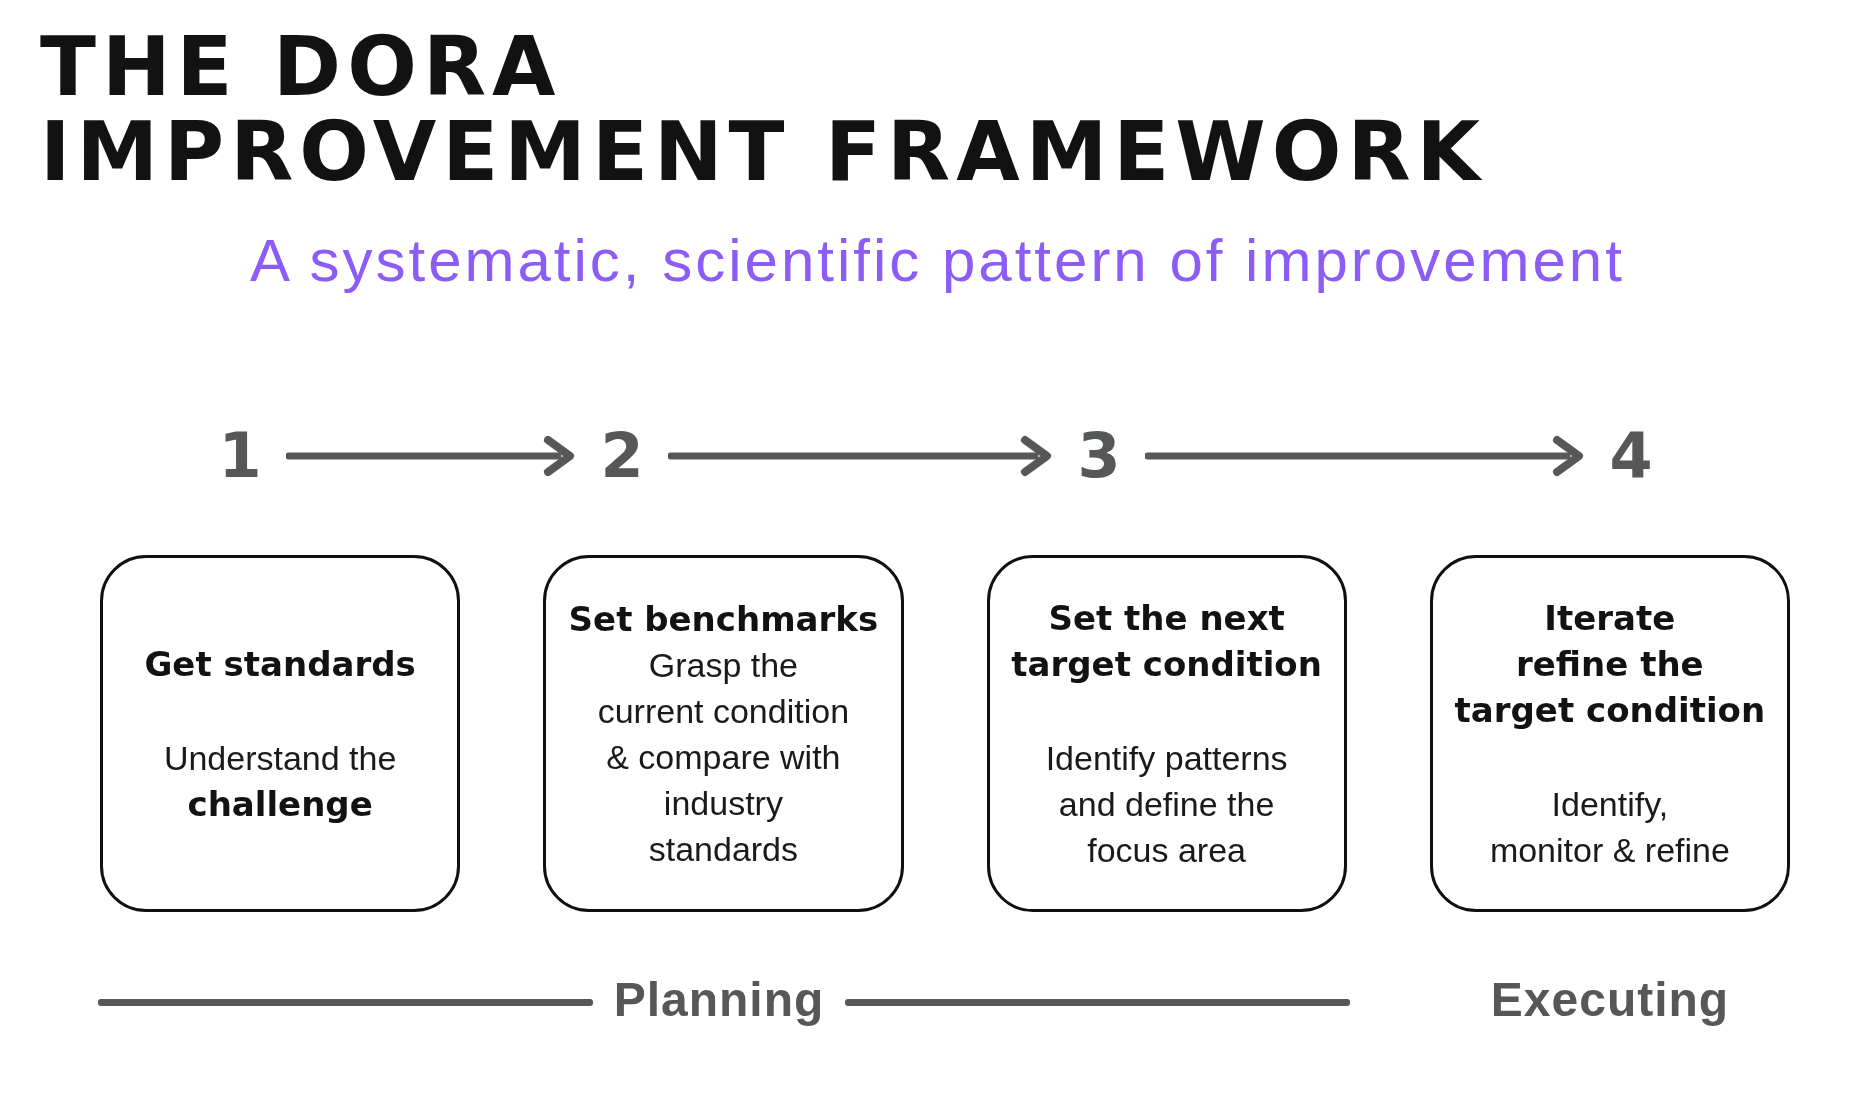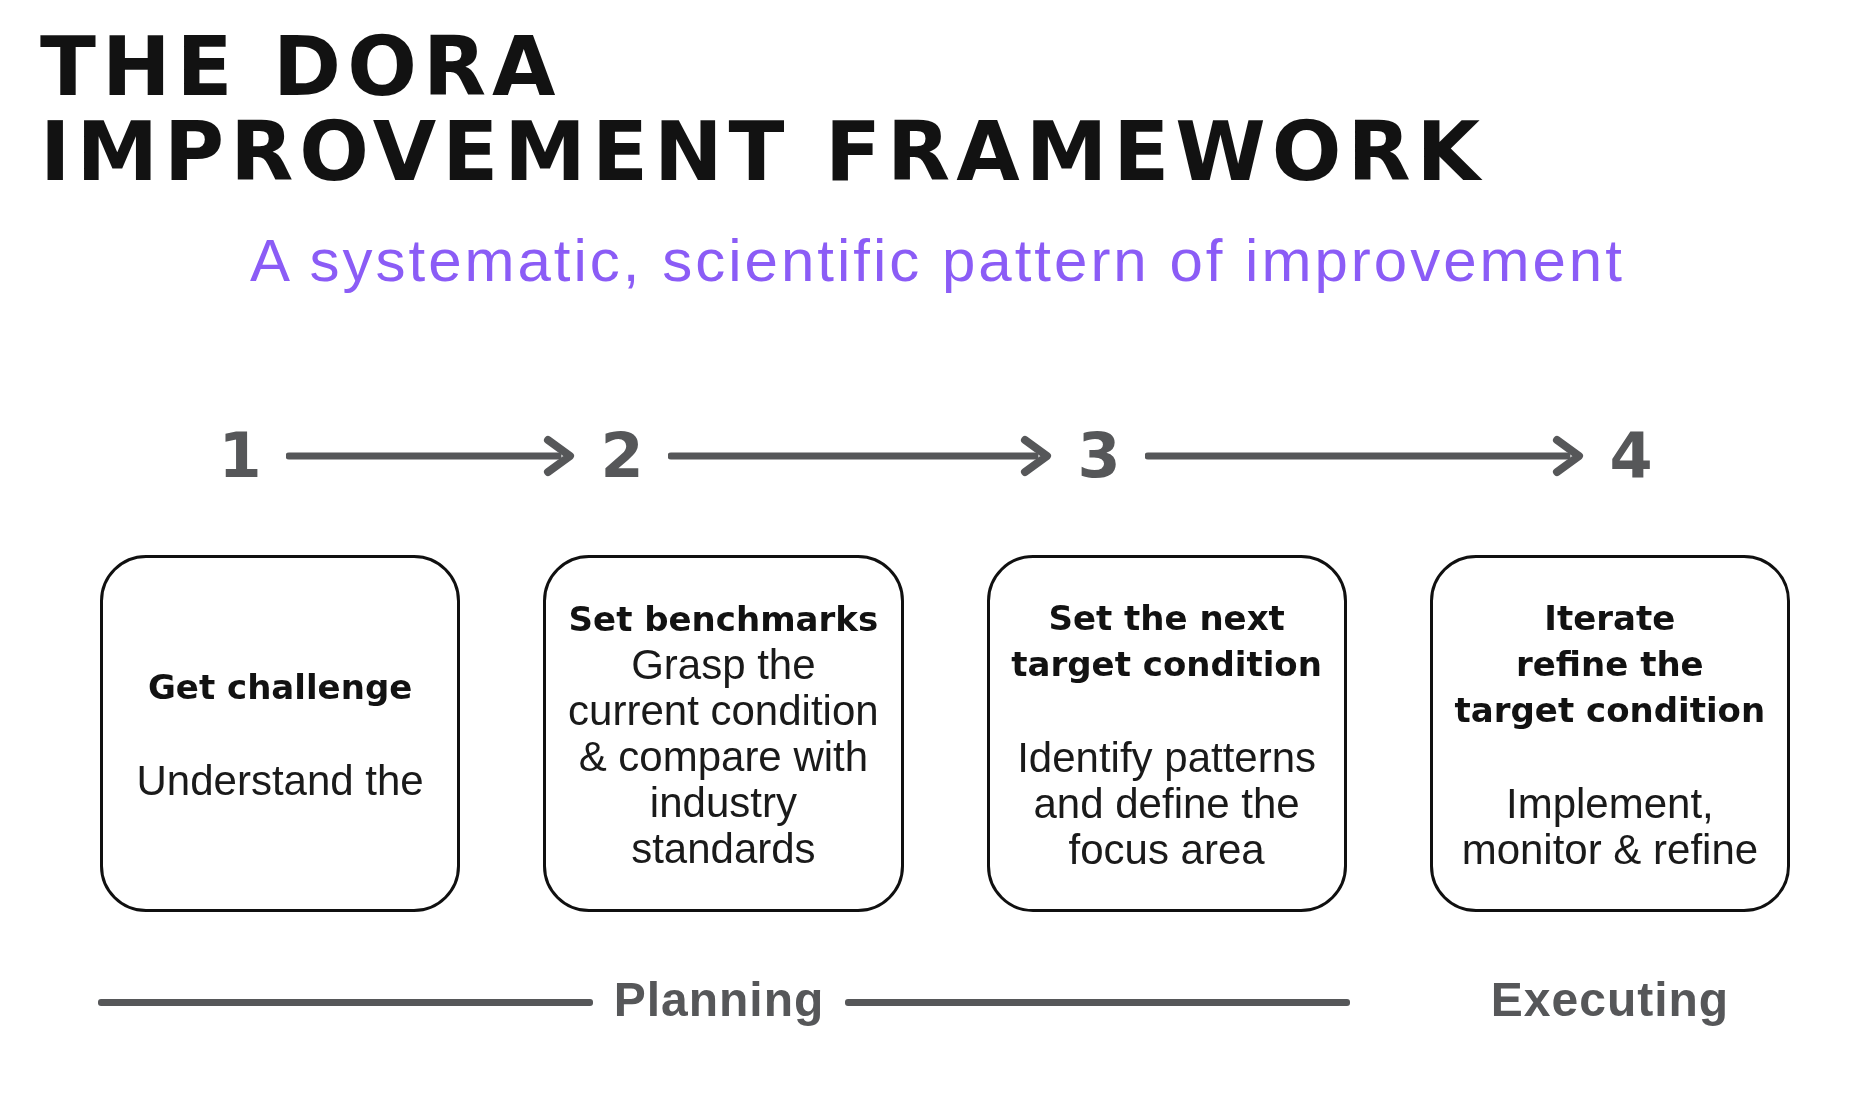--- a/index.html
+++ b/index.html
@@ -85,21 +85,21 @@
     font-family:"DejaVu Sans", sans-serif;
     font-weight:bold;
     font-size:34px;
     line-height:46px;
     color:var(--ink);
     white-space:nowrap;
   }
   .box-heading.with-gap{margin-bottom:48px;}
   .box-body{
     font-family:"Liberation Sans", sans-serif;
-    font-size:42px;
+    font-size:34px;
     line-height:46px;
     color:#1a1a1a;
     white-space:nowrap;
   }
   .box-body .b{
     font-family:"DejaVu Sans", sans-serif;
     font-weight:bold;
     color:var(--ink);
   }
   
@@ -151,24 +151,25 @@
     <svg class="step-arrow" width="440" height="48" viewBox="0 0 440 48">
       <line x1="3" y1="24" x2="422" y2="24" stroke="#565759" stroke-width="7" stroke-linecap="round"></line>
       <polyline points="412,8 434,24 412,40" fill="none" stroke="#565759" stroke-width="8" stroke-linecap="round" stroke-linejoin="round"></polyline>
     </svg>
     <div class="step-number">4</div>
   </div>
 
   <div class="boxes">
     <div class="step-box">
       <div class="box-heading with-gap">
-          <div>Get challenge</div>
+          <div>Get standards</div>
         </div>
       <div class="box-body">
           <div><span>Understand the</span></div>
+          <div><span class="b">challenge</span></div>
         </div>
     </div>
     <div class="step-box">
       <div class="box-heading">
           <div>Set benchmarks</div>
         </div>
       <div class="box-body">
           <div><span>Grasp the</span></div>
           <div><span>current condition</span></div>
           <div><span>&amp; compare with</span></div>
@@ -187,21 +188,21 @@
           <div><span>focus area</span></div>
         </div>
     </div>
     <div class="step-box">
       <div class="box-heading with-gap">
           <div>Iterate</div>
           <div>refine the</div>
           <div>target condition</div>
         </div>
       <div class="box-body">
-          <div><span>Implement,</span></div>
+          <div><span>Identify,</span></div>
           <div><span>monitor &amp; refine</span></div>
         </div>
     </div>
   </div>
 
   <div class="phase-line left"></div>
   <div class="phase-label planning">Planning</div>
   <div class="phase-line right"></div>
   <div class="phase-label executing">Executing</div>
 

